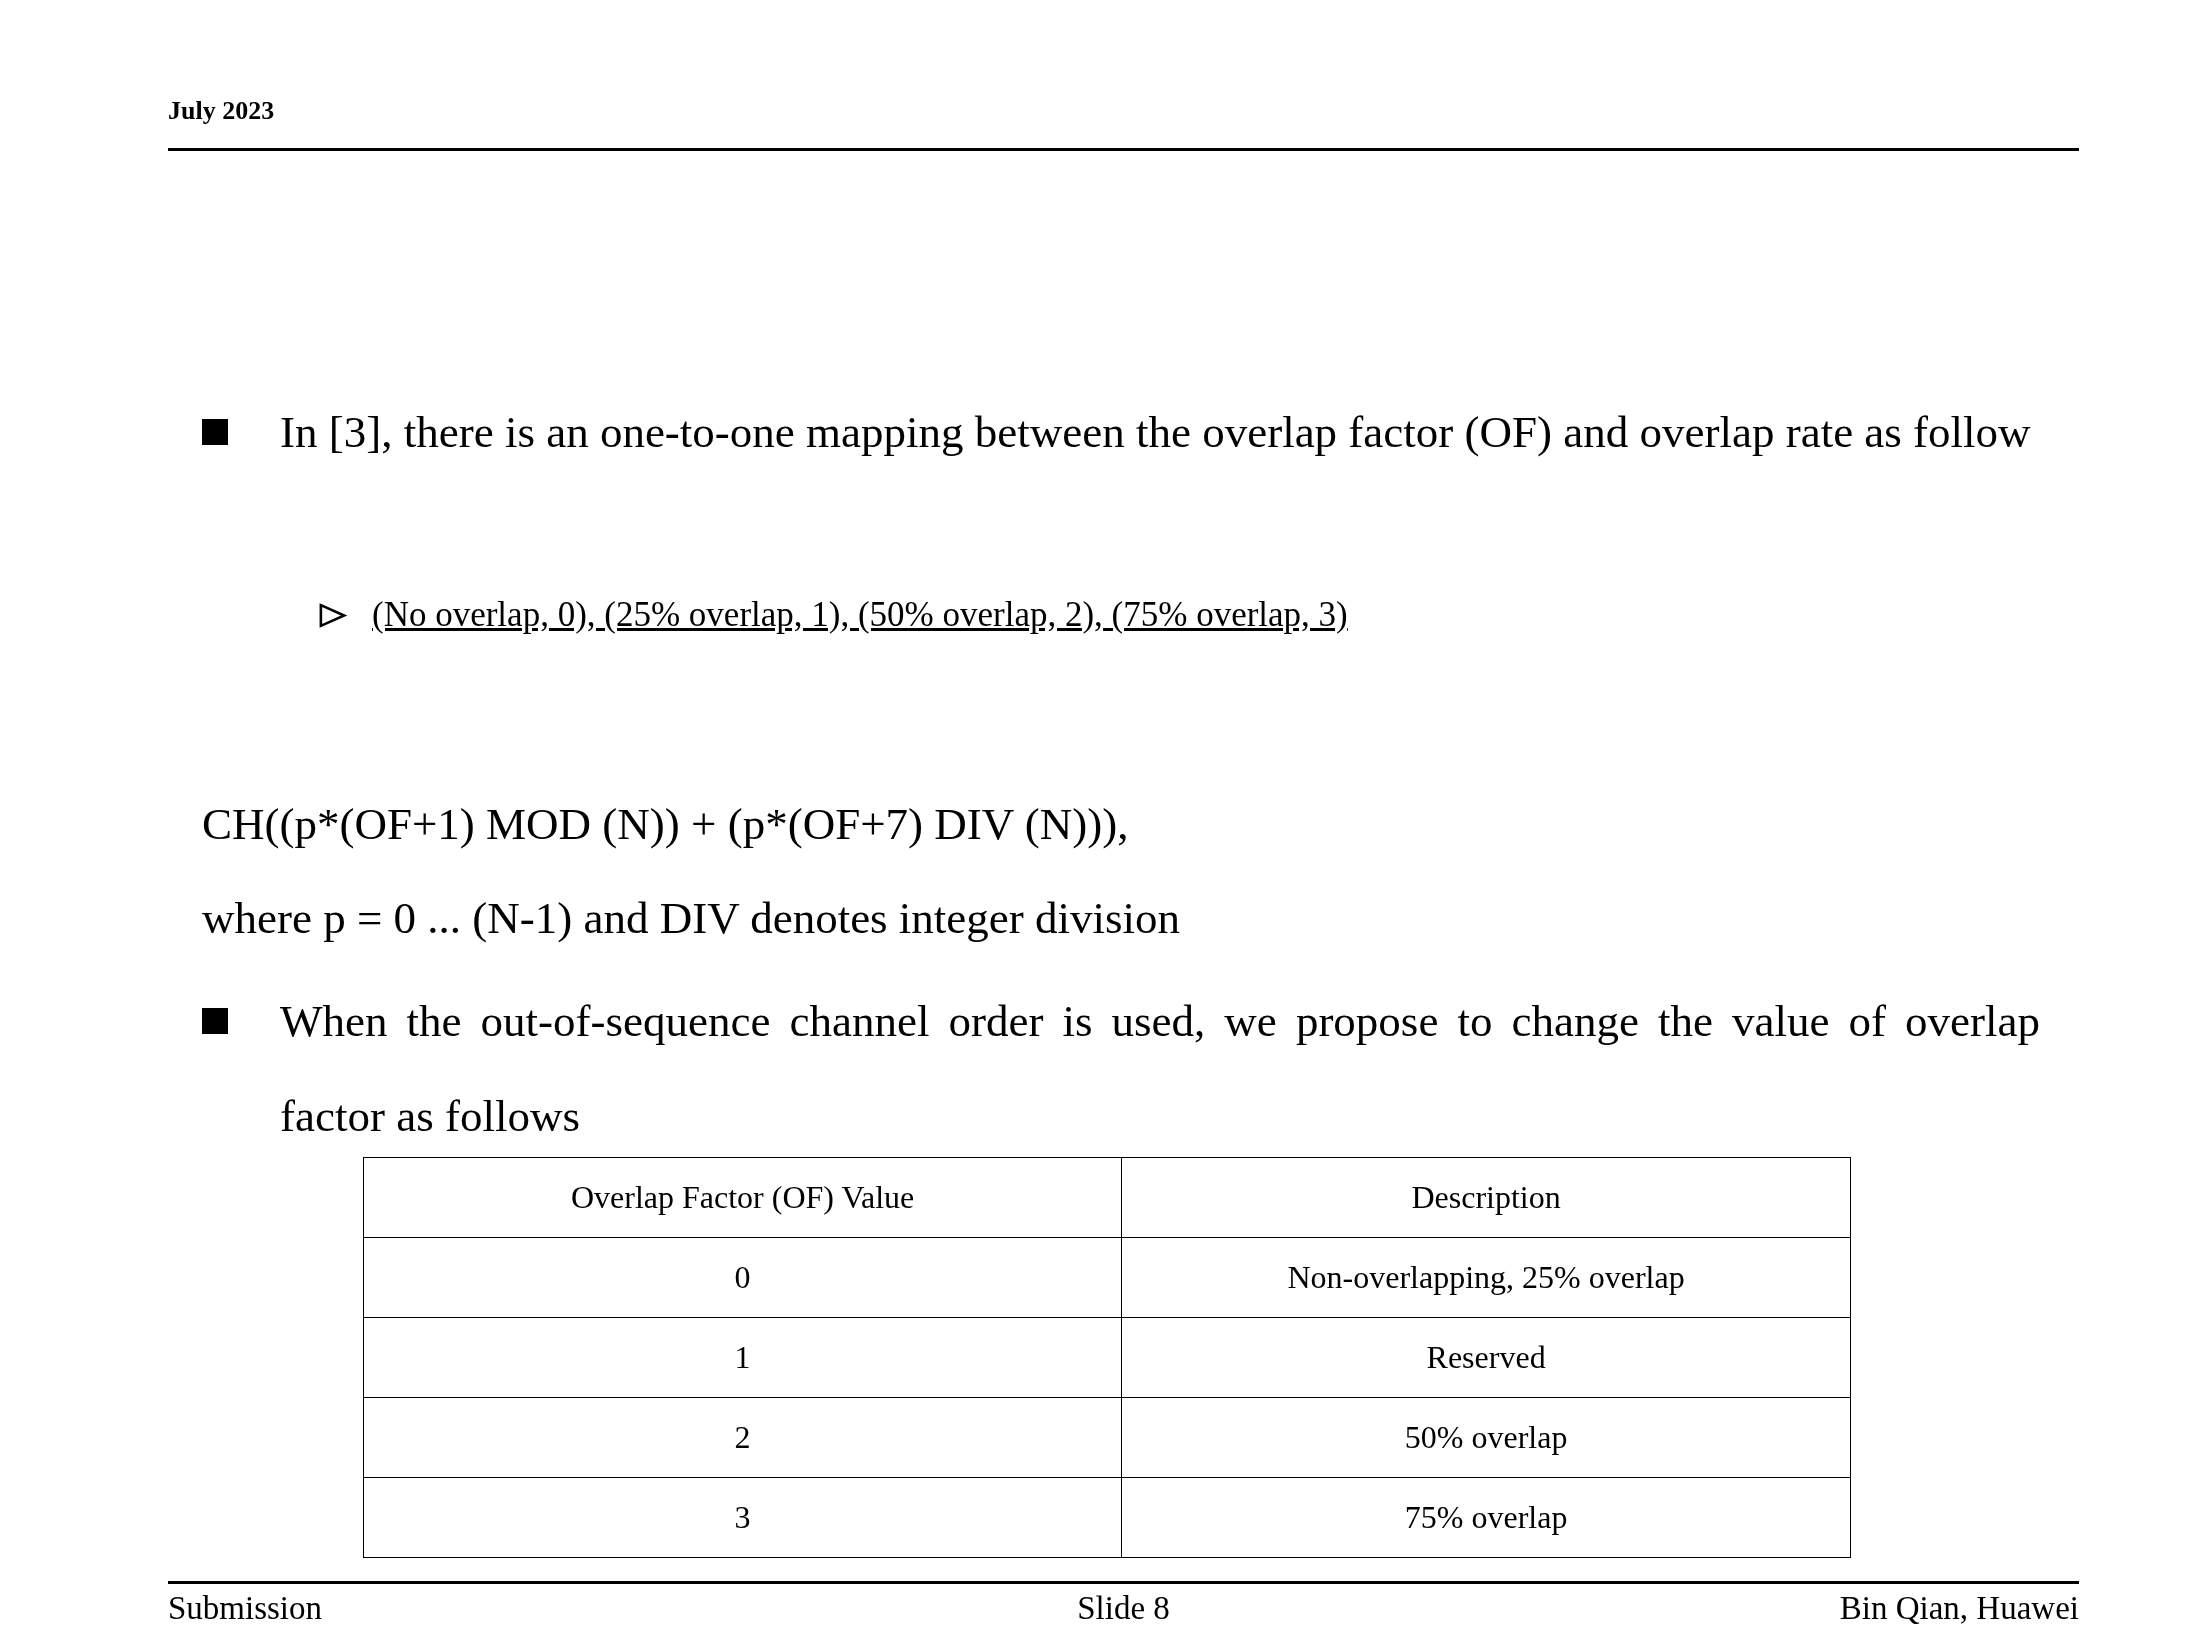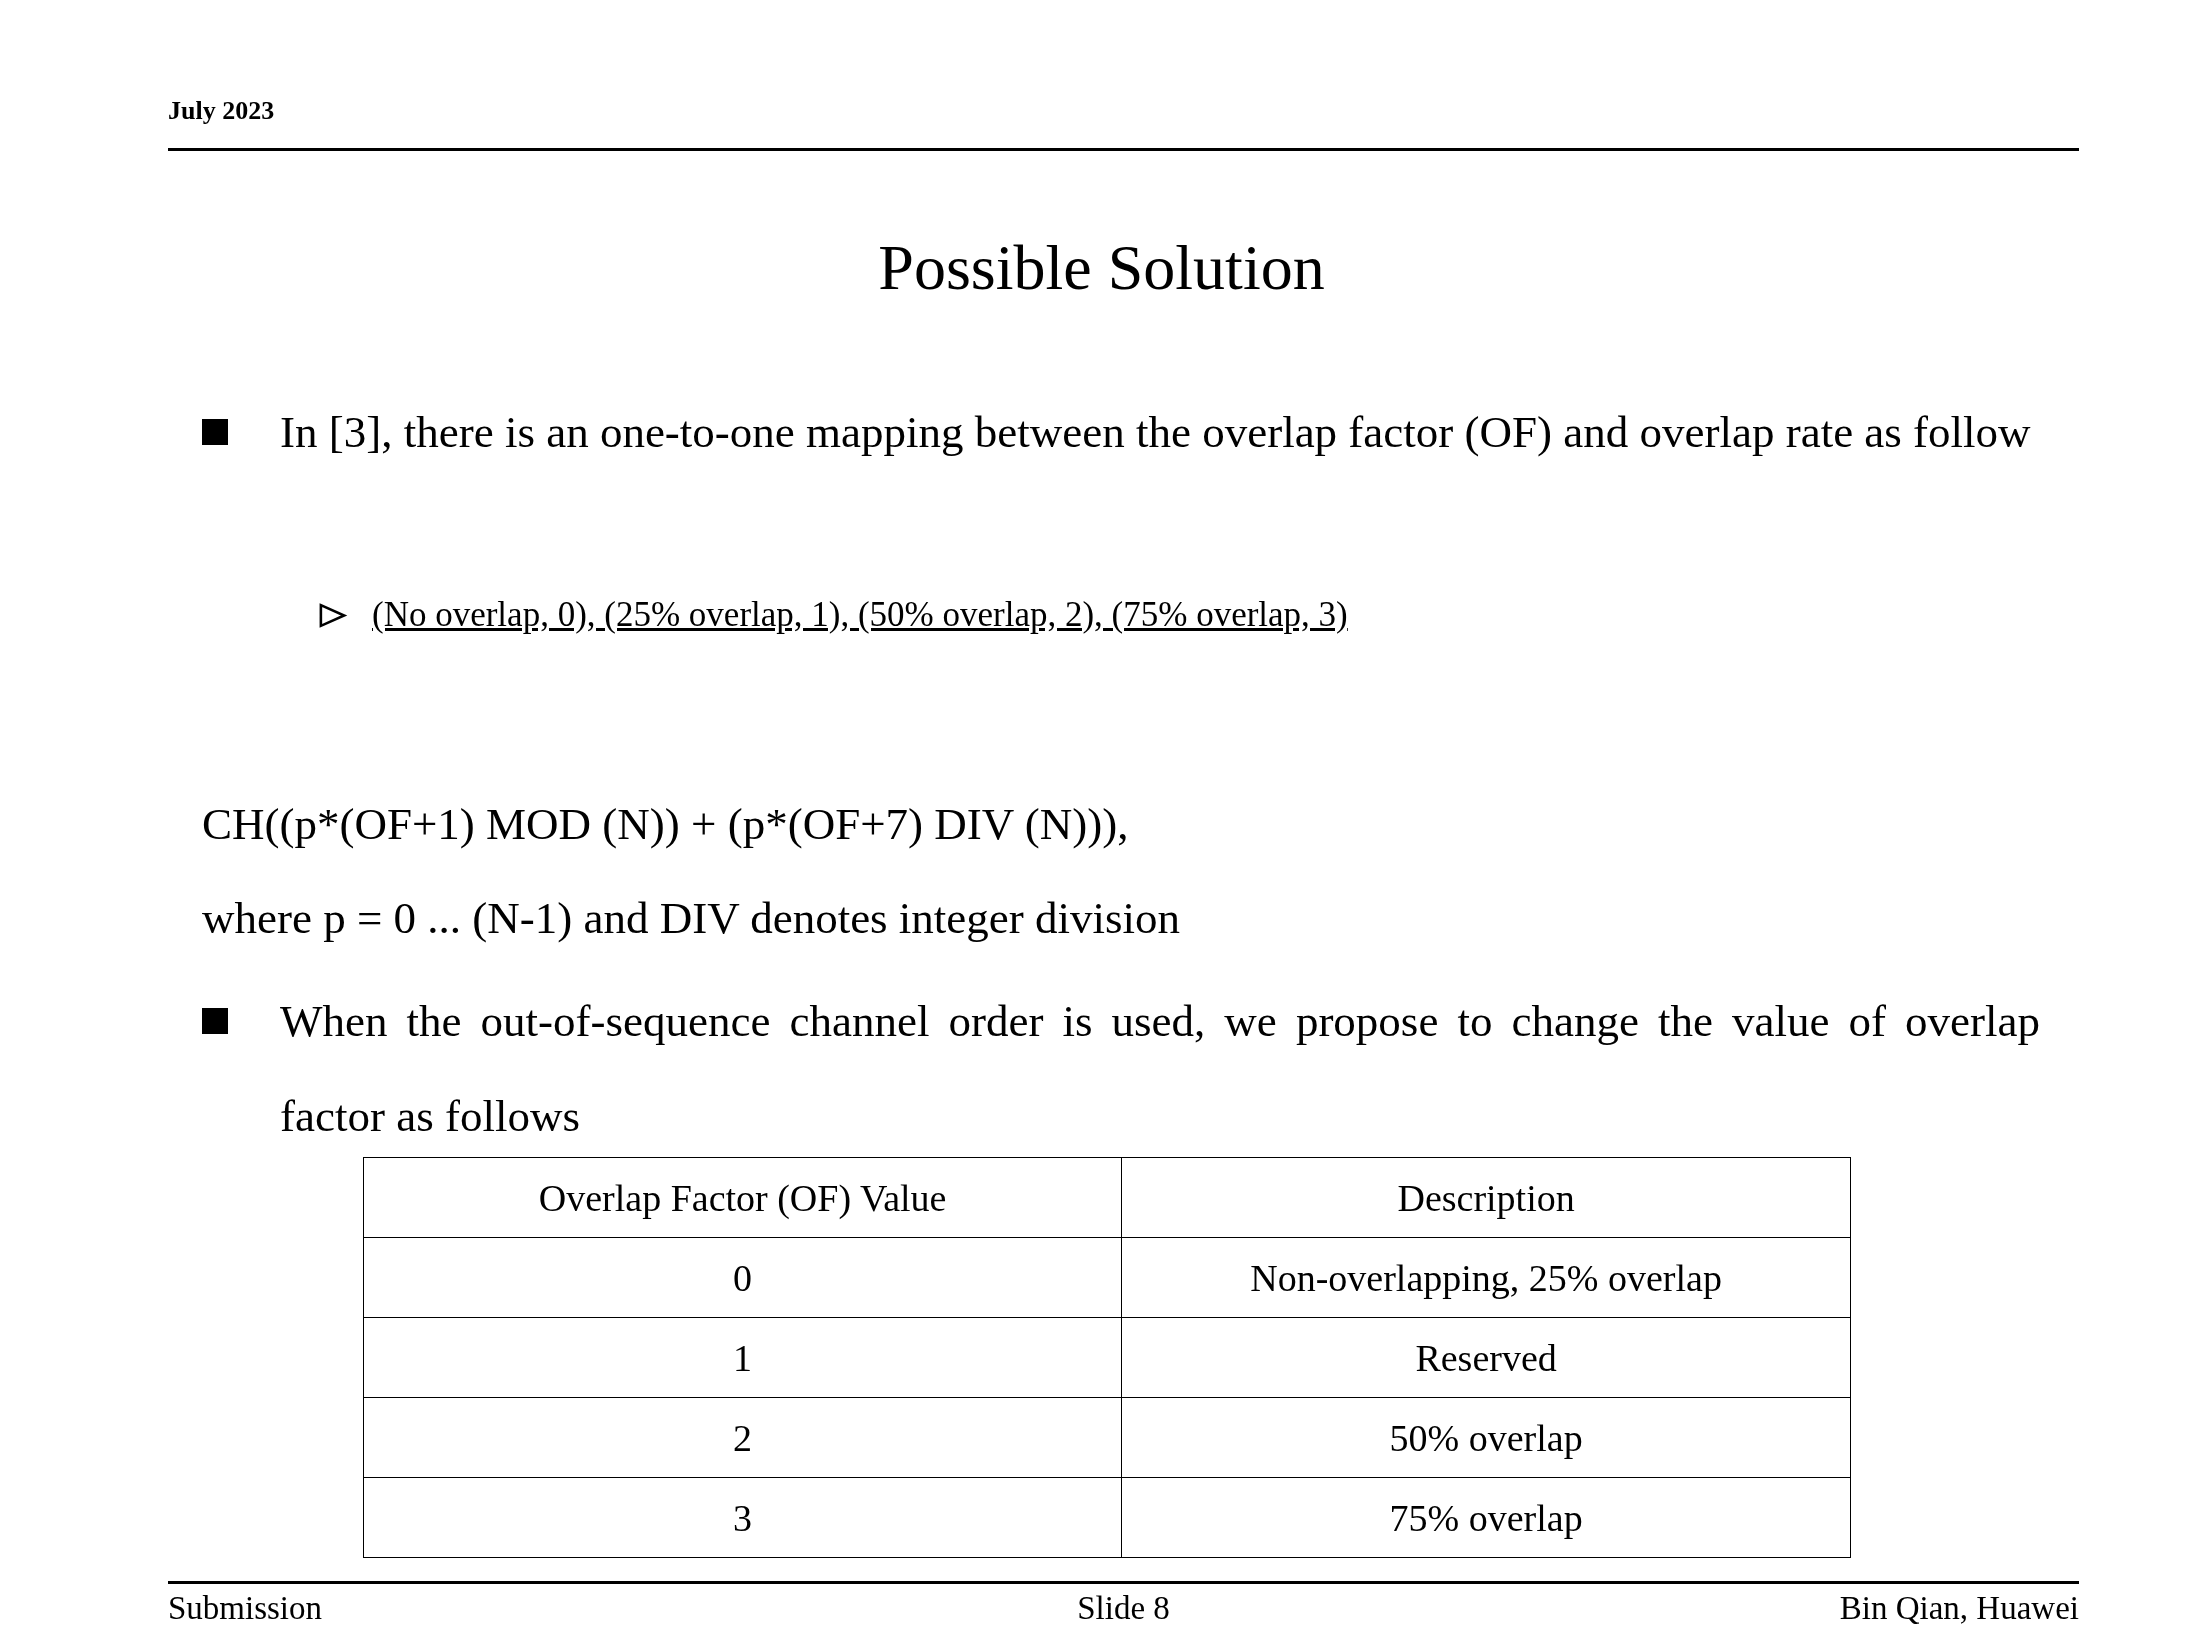--- a/index.html
+++ b/index.html
@@ -114,21 +114,21 @@
     left: 363px;
     width: 1488px;
     border-collapse: collapse;
     table-layout: fixed;
   }
   .of-table th, .of-table td {
     border: 1.7px solid #000000;
     height: 79px;
     text-align: center;
     vertical-align: middle;
-    font-size: 38px;
+    font-size: 32px;
     font-weight: 400;
     padding: 0 8.6px;
   }
   .of-table .col-value { width: 740px; }
 
   
   .footer-rule {
     position: absolute;
     top: 1581px;
     left: 168px;
@@ -162,21 +162,20 @@
 </head>
 <body>
 
 <div class="slide">
 
   <div class="page-header">
     <span>July 2023</span>
   </div>
   <div class="header-rule"></div>
 
-  <h1 class="slide-title">Possible Solution</h1>
 
   <div class="bullet-row b1">
     <span class="bullet-square"></span>
     <p class="bullet-text">In [3], there is an one-to-one mapping between the overlap factor (OF) and overlap rate as follow</p>
   </div>
 
   <div class="sub-bullet-row">
     <svg class="arrow-icon" viewBox="0 0 24 24">
       <polygon points="3,4 21,12 3,20" fill="none" stroke="#000000" stroke-width="2"></polygon>
     </svg>

